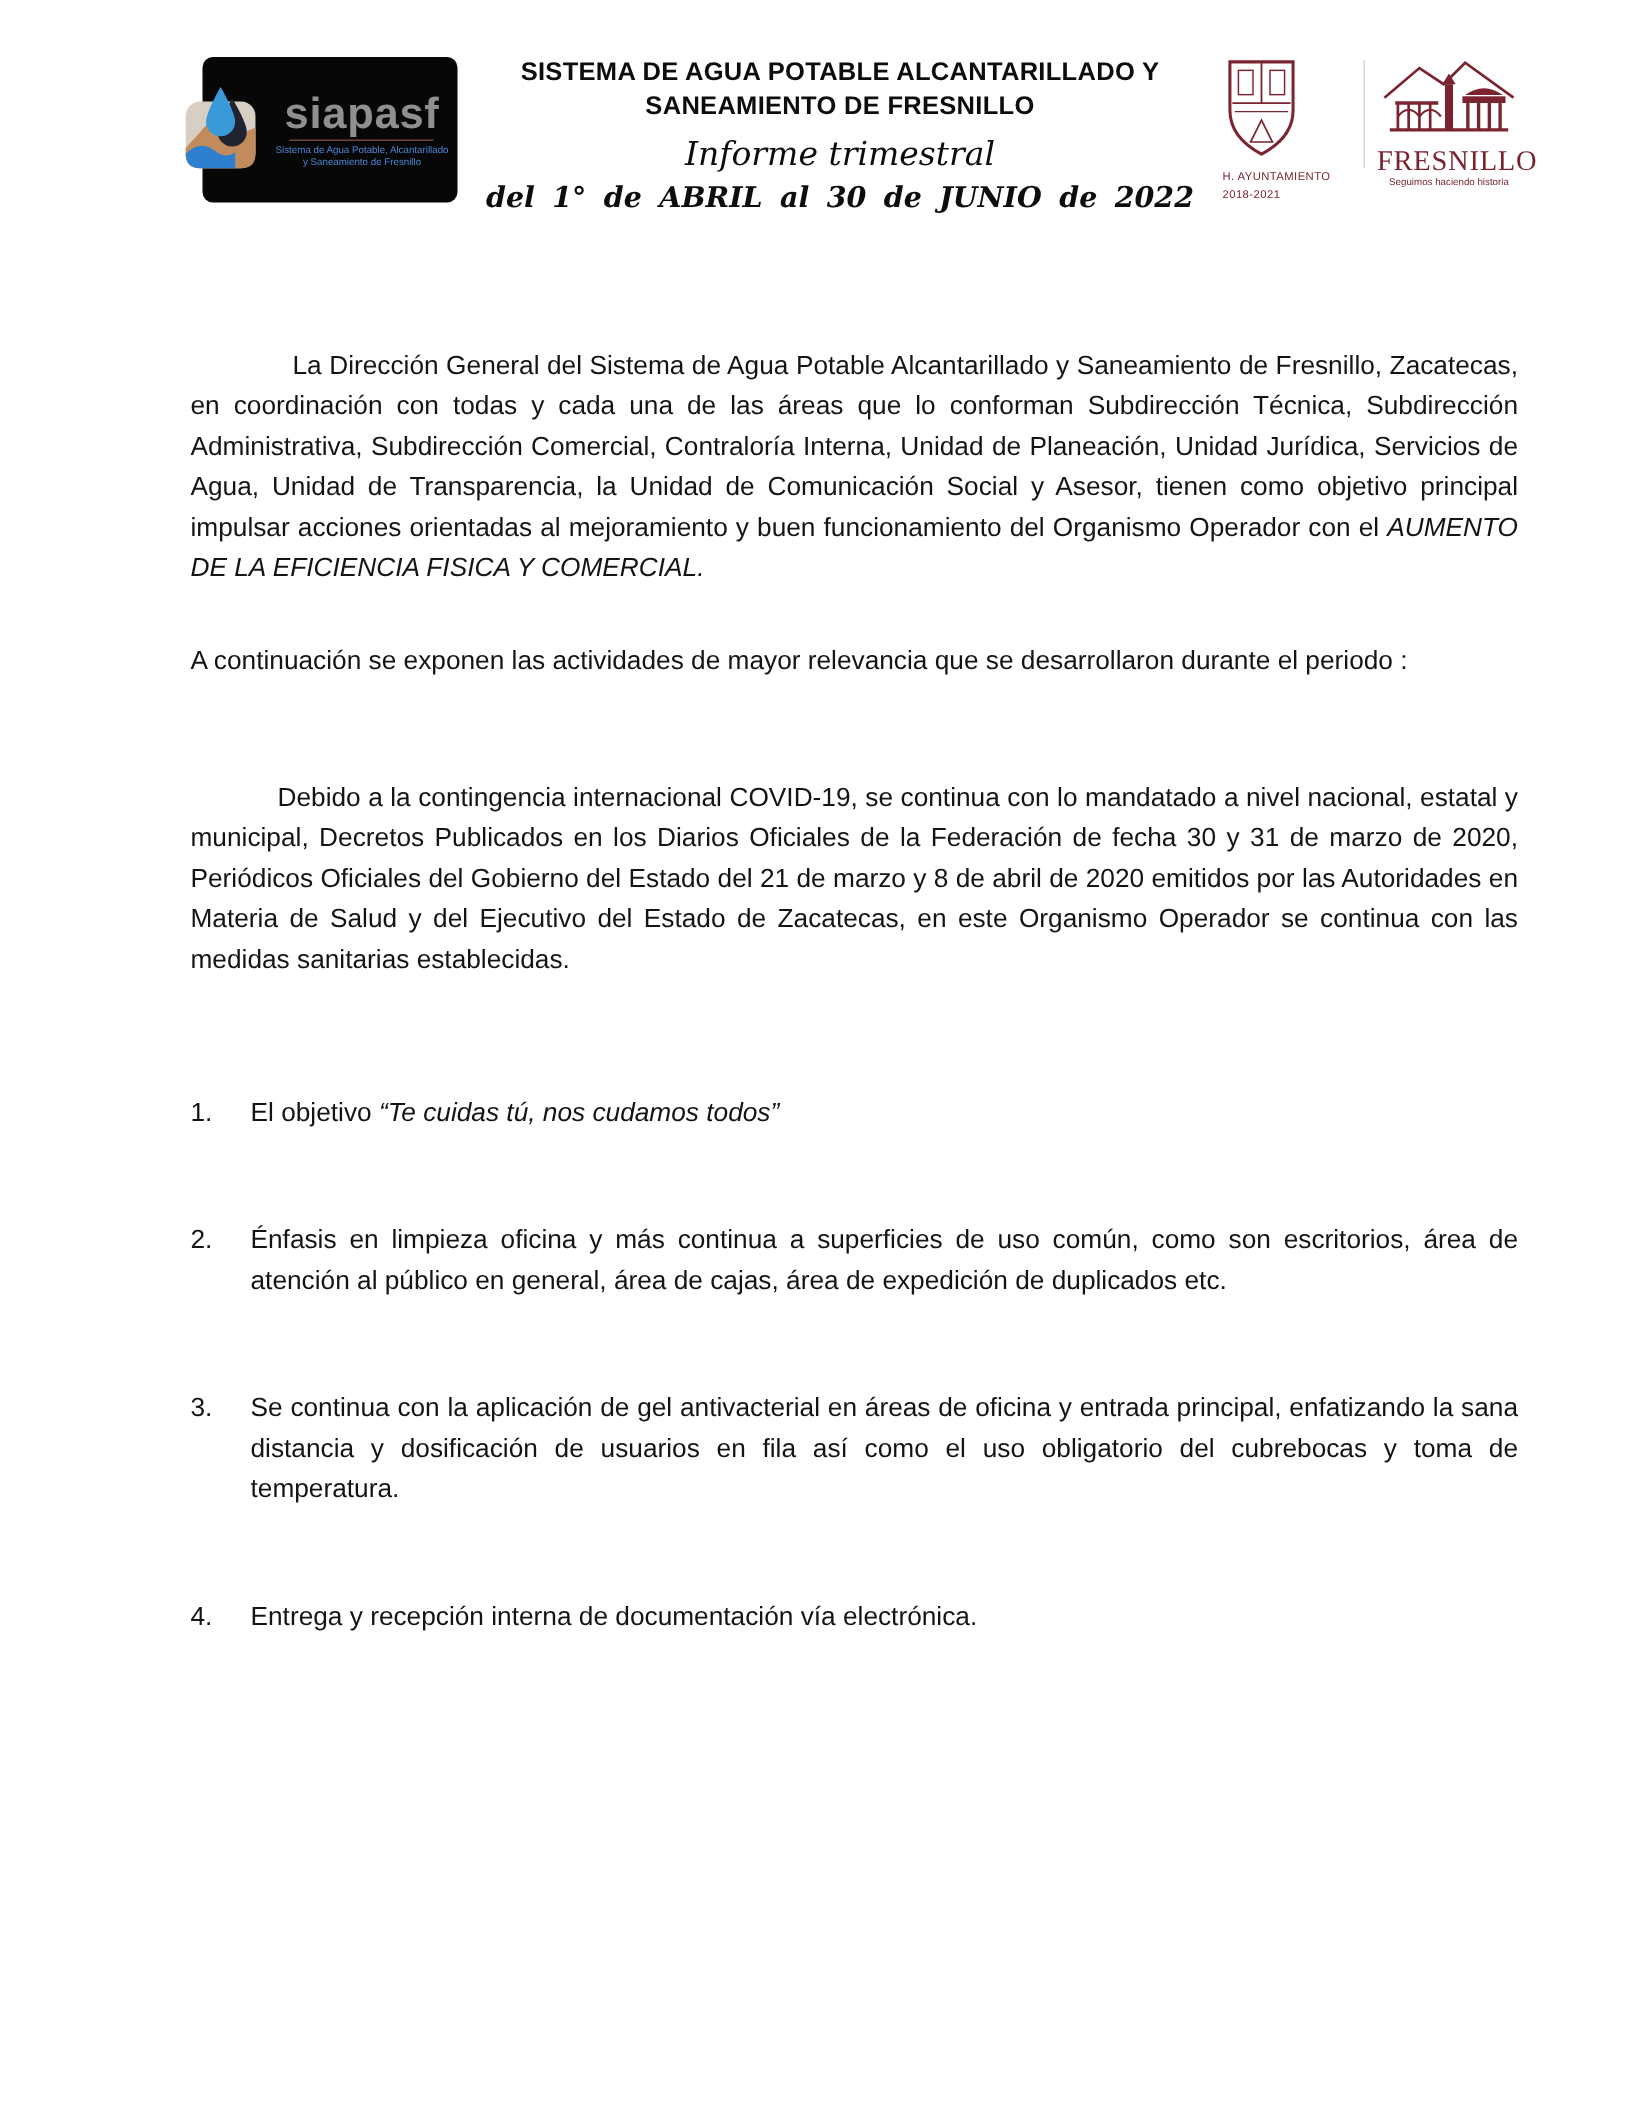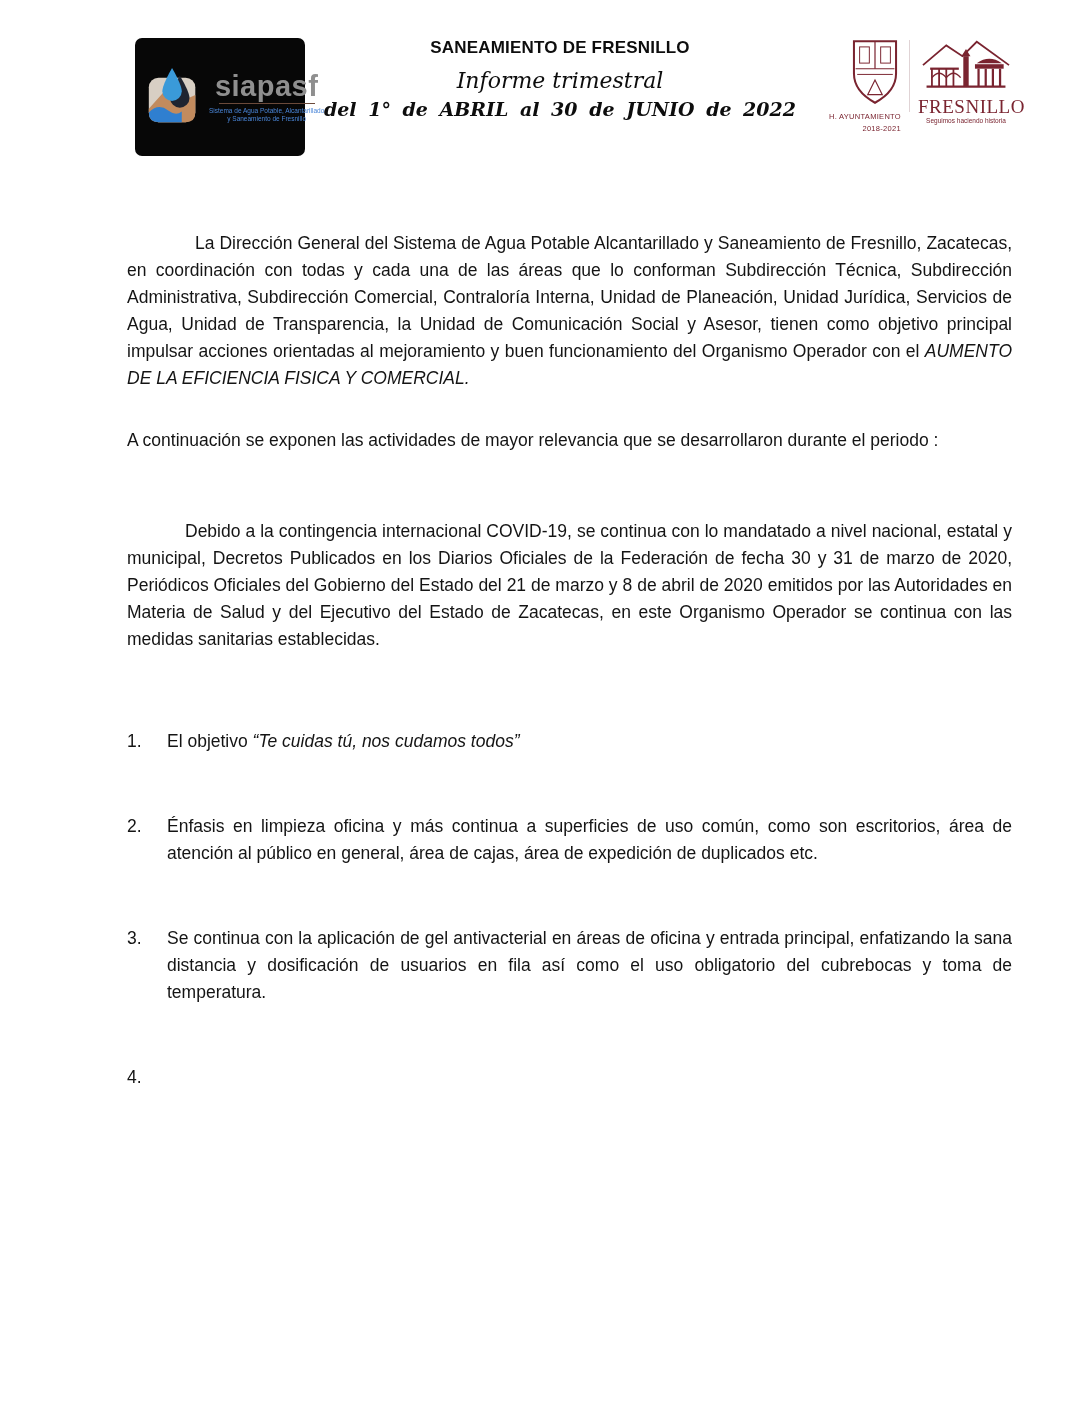--- a/index.html
+++ b/index.html
@@ -5,23 +5,23 @@
   html,body { margin:0; padding:0; background:#ffffff; }
   .page {
     position:relative; width:1088px; height:1408px; background:#ffffff;
     font-family:"Liberation Sans", sans-serif; color:#111; overflow:hidden;
   }
 
   
   .header { position:absolute; top:30px; left:0; width:1088px; height:112px; }
 
   .siapasf-logo {
-    position:absolute; left:135px; top:8px; width:170px; height:118px;
+    position:absolute; left:135px; top:8px; width:170px; height:97px;
     background:#070707; border-radius:7px;
-    display:flex; align-items:center; justify-content:space-between;
+    display:flex; align-items:center; justify-content:flex-end;
     padding:0 6px; box-sizing:border-box;
   }
   .siapasf-emblem { flex:0 0 auto; margin-left:2px; }
   .siapasf-textcol { display:flex; flex-direction:column; align-items:center; margin-left:4px; }
   .siapasf-word {
     font-size:29px; font-weight:bold; color:#8f8f8f; letter-spacing:0.5px; line-height:30px;
   }
   .siapasf-rule { width:96px; height:1px; background:#6b4a3a; margin:2px 0 3px 0; }
   .siapasf-tag { font-size:6.5px; color:#4a86d8; line-height:8px; text-align:center; white-space:nowrap; }
 
@@ -30,21 +30,21 @@
   .report-type {
     font-family:"DejaVu Serif", serif; font-style:italic; font-weight:normal;
     font-size:22px; margin-top:9px; color:#0d0d0d;
   }
   .report-period {
     font-family:"DejaVu Serif", serif; font-style:italic; font-weight:bold;
     font-size:19px; margin-top:5px; color:#0d0d0d; word-spacing:5px;
   }
 
   .right-logos { position:absolute; right:74px; top:0; height:110px; display:flex; align-items:flex-start; }
-  .seal-block { width:86px; text-align:right; padding-top:8px; }
+  .seal-block { width:86px; text-align:left; padding-top:8px; }
   .seal-caption { font-size:7.5px; color:#7a2430; line-height:10px; margin-top:2px; letter-spacing:0.3px; }
   .logo-divider { width:1px; height:72px; background:#e0d3d5; margin:10px 8px 0 8px; }
   .fresnillo-block { width:96px; text-align:center; padding-top:10px; }
   .fresnillo-word {
     font-family:"Liberation Serif", serif; font-size:19px; color:#7a2430;
     letter-spacing:0.5px; line-height:20px; margin-top:1px;
   }
   .fresnillo-tag { font-size:6.5px; color:#7a2430; line-height:8px; }
 
   
@@ -84,20 +84,21 @@
       <div class="siapasf-textcol">
         <span class="siapasf-word">siapasf</span>
         <span class="siapasf-rule"></span>
         <span class="siapasf-tag">Sistema de Agua Potable, Alcantarillado</span>
         <span class="siapasf-tag">y Saneamiento de Fresnillo</span>
       </div>
     </div>
 
     <div class="title-block">
       <div class="org-name">
+        <div>SISTEMA DE AGUA POTABLE ALCANTARILLADO Y</div>
         <div>SANEAMIENTO DE FRESNILLO</div>
       </div>
       <div class="report-type">Informe trimestral</div>
       <div class="report-period">del 1° de ABRIL al 30 de JUNIO de 2022</div>
     </div>
 
     <div class="right-logos">
       <div class="seal-block">
         <svg width="52" height="68" viewBox="0 0 64 84" aria-hidden="true">
           <path d="M6,4 H58 V44 Q58,66 32,80 Q6,66 6,44 Z" fill="none" stroke="#7a2430" stroke-width="2.5"></path>
@@ -156,18 +157,18 @@
 
       <div class="list-item">
         <span class="item-num">2.</span><span>Énfasis en limpieza oficina y más continua a superficies de uso común, como son escritorios, área de atención al público en general, área de cajas, área de expedición de duplicados etc.</span>
       </div>
 
       <div class="list-item">
         <span class="item-num">3.</span><span>Se continua con la aplicación de gel antivacterial en áreas de oficina y entrada principal, enfatizando la sana distancia y dosificación de usuarios en fila así como el uso obligatorio del cubrebocas y toma de temperatura.</span>
       </div>
 
       <div class="list-item">
-        <span class="item-num">4.</span>
+        <span class="item-num">4.</span><span>Entrega y recepción interna de documentación vía electrónica.</span>
       </div>
 
     </div>
   </main>
 </div>
 
 </body></html>

